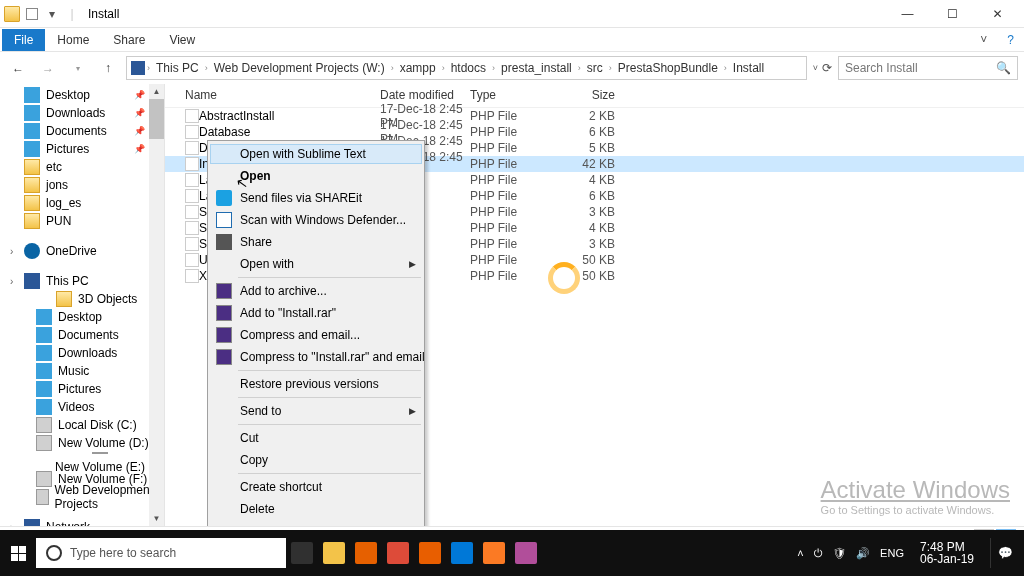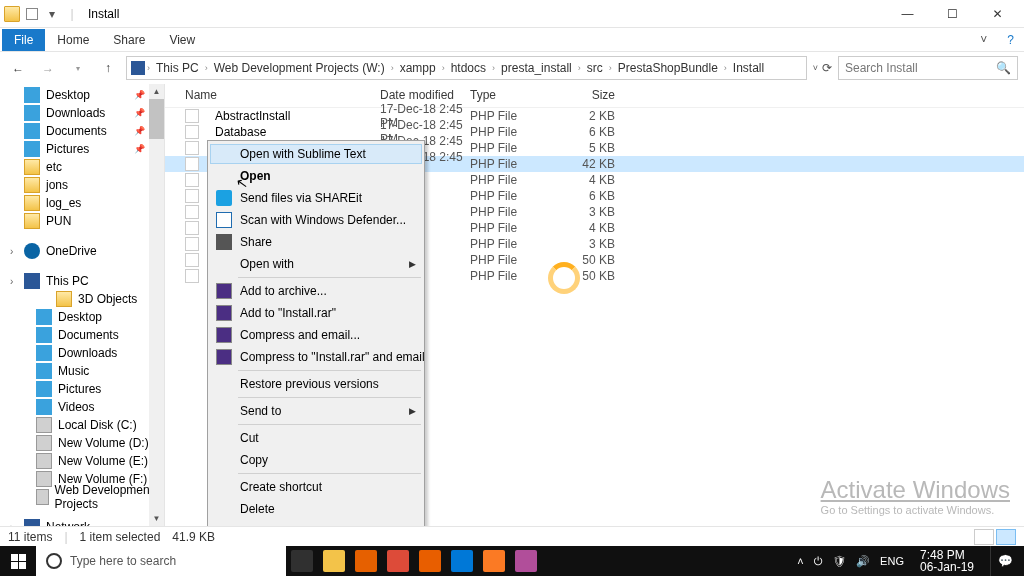--- a/index.html
+++ b/index.html
@@ -51,21 +51,21 @@
 .ic-videos { background:#3aa2dd; }
 
 .filepane { flex:1; position:relative; }
 .cols { display:flex; height:24px; border-bottom:1px solid #f0f0f0; padding-left:20px; }
 .cols div { color:#3a3a3a; padding:4px 0; }
 .c-name { width:195px; }
 .c-date { width:90px; }
 .c-type { width:90px; }
 .c-size { width:55px; text-align:right; }
 .row { display:flex; height:16px; align-items:center; padding-left:20px; }
-.row .c-name { display:flex; align-items:flex-start; gap:16px; }
+.row .c-name { display:flex; align-items:flex-start; gap:0; }
 .row.selected { background:#cce8ff; }
 .phpic { width:14px; height:14px; border:1px solid #ccc; background:#fff; display:inline-block;}
 
 
 .ctxmenu { position:absolute; background:#f0f0f0; border:1px solid #a0a0a0; box-shadow:3px 3px 3px rgba(0,0,0,.2); padding:2px; }
 .ctxmenu .item { height:22px; display:flex; align-items:center; padding-left:30px; padding-right:20px; position:relative; color:#000; white-space:nowrap;}
 .ctxmenu .item.hover { background:#d8eaf9; border:1px solid #a8d2f0; padding-left:29px; padding-right:19px; height:20px; margin:1px 0;}
 .ctxmenu .item .mic { position:absolute; left:6px; width:16px; height:16px; }
 .ctxmenu .sep { height:1px; background:#d0d0d0; margin:2px 1px 2px 28px; }
 .ctxmenu .arrow { position:absolute; right:6px; font-size:9px; color:#333; }
@@ -85,21 +85,21 @@
 .statusbar .viewic { margin-left:auto; display:flex; gap:2px; }
 .statusbar .viewic div { width:20px; height:16px; border:1px solid #ccc; }
 .statusbar .viewic .active { background:#cce8ff; border-color:#7abdf2; }
 
 
 .watermark { position:absolute; right:14px; bottom:44px; text-align:left; color:#b8b8b8; }
 .watermark .t1 { font-size:24px;text-decoration:underline; }
 .watermark .t2 { font-size:11px; }
 
 
-.taskbar { position:absolute; bottom:0; left:0; right:0; height:30px; background:#101010; display:flex; align-items:center; color:#fff; } 
+.taskbar { position:absolute; bottom:0; left:0; right:0; height:46px; background:#101010; display:flex; align-items:center; color:#fff; } 
 .taskbar .start { width:36px; height:30px; display:flex; align-items:center; justify-content:center; }
 .winlogo { width:15px; height:15px; display:grid; grid-template-columns:1fr 1fr; grid-template-rows:1fr 1fr; gap:1px; }
 .winlogo div { background:#fff; }
 .taskbar .search { width:250px; height:30px; background:#fff; display:flex; align-items:center; gap:8px; padding:0 10px; color:#555;}
 .taskbar .circle { width:16px; height:16px; border:2px solid #333; border-radius:50%;}
 .taskbar .tic { width:32px; height:30px; display:flex; align-items:center; justify-content:center; position:relative;}
 .taskbar .tic .b { width:22px; height:22px; border-radius:2px; }
 .taskbar .tray { margin-left:auto; display:flex; align-items:center; gap:10px; padding:0 4px; }
 .taskbar .tray .t { color:#fff; font-size:11px; }
 .taskbar .clock { text-align:left; font-size:11px; line-height:12px; padding:0 6px;}
@@ -256,21 +256,21 @@
           <span>Videos</span>
         </div>
         <div class="navitem" style="padding-left: 36px;">
           <span class="ic ic-drive"></span>
           <span>Local Disk (C:)</span>
         </div>
         <div class="navitem" style="padding-left: 36px;">
           <span class="ic ic-drive"></span>
           <span>New Volume (D:)</span>
         </div>
-        <div class="navitem" style="padding-left: 36px;">
+        <div class="navitem" style="padding-left: 36px; flex-direction: column;">
           <span class="ic ic-drive"></span>
           <span>New Volume (E:)</span>
         </div>
         <div class="navitem" style="padding-left: 36px;">
           <span class="ic ic-drive"></span>
           <span>New Volume (F:)</span>
         </div>
         <div class="navitem" style="padding-left: 36px;">
           <span class="ic ic-drive"></span>
           <span>Web Development Projects</span>

